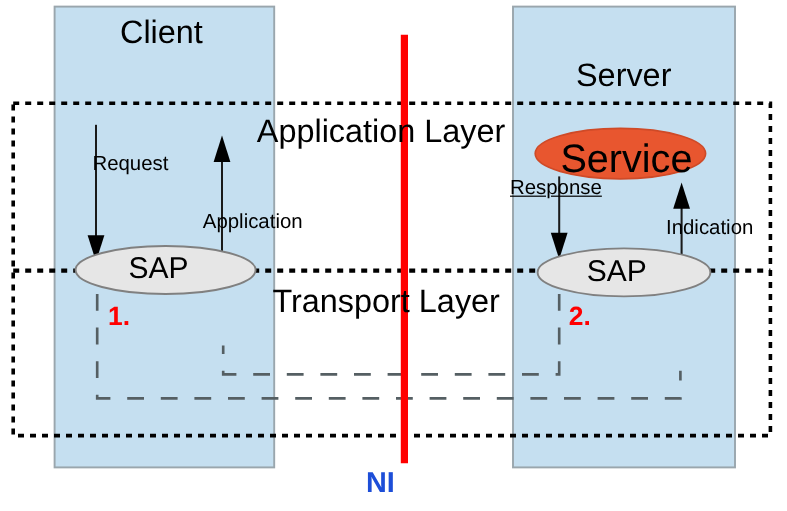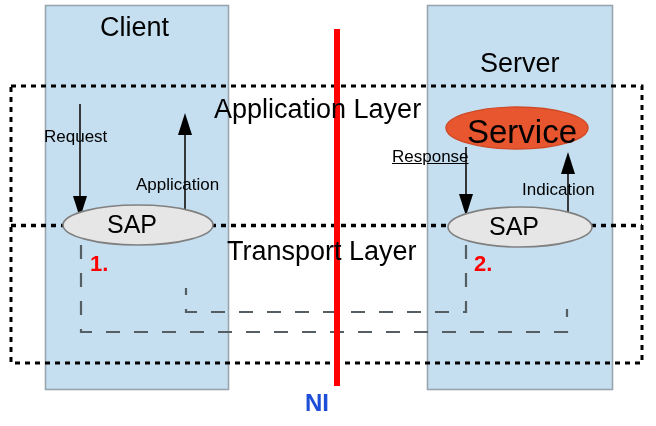--- a/index.html
+++ b/index.html
@@ -24,21 +24,21 @@
     position:absolute;
     white-space:nowrap;
     color:#000000;
     font-family:"Liberation Sans", sans-serif;
     line-height:1;
   }
   .ttl{ font-size:27px; }
   .layer-lbl{ font-size:27px; }
   .sap-lbl{ font-size:25px; }
   .service-lbl{ font-size:33px; }
-  .prim-lbl{ font-size:17px; }
+  .prim-lbl{ font-size:17px;margin-left:33px; }
   .step-lbl{ font-size:22px; font-weight:bold; color:#ff0000; }
   .ni-lbl{ font-size:24px; font-weight:bold; color:#1d4ed8; }
 </style>
 </head>
 <body>
 
 <div id="stage">
 
   <svg viewBox="0 0 656 426" xmlns="http://www.w3.org/2000/svg">
 

